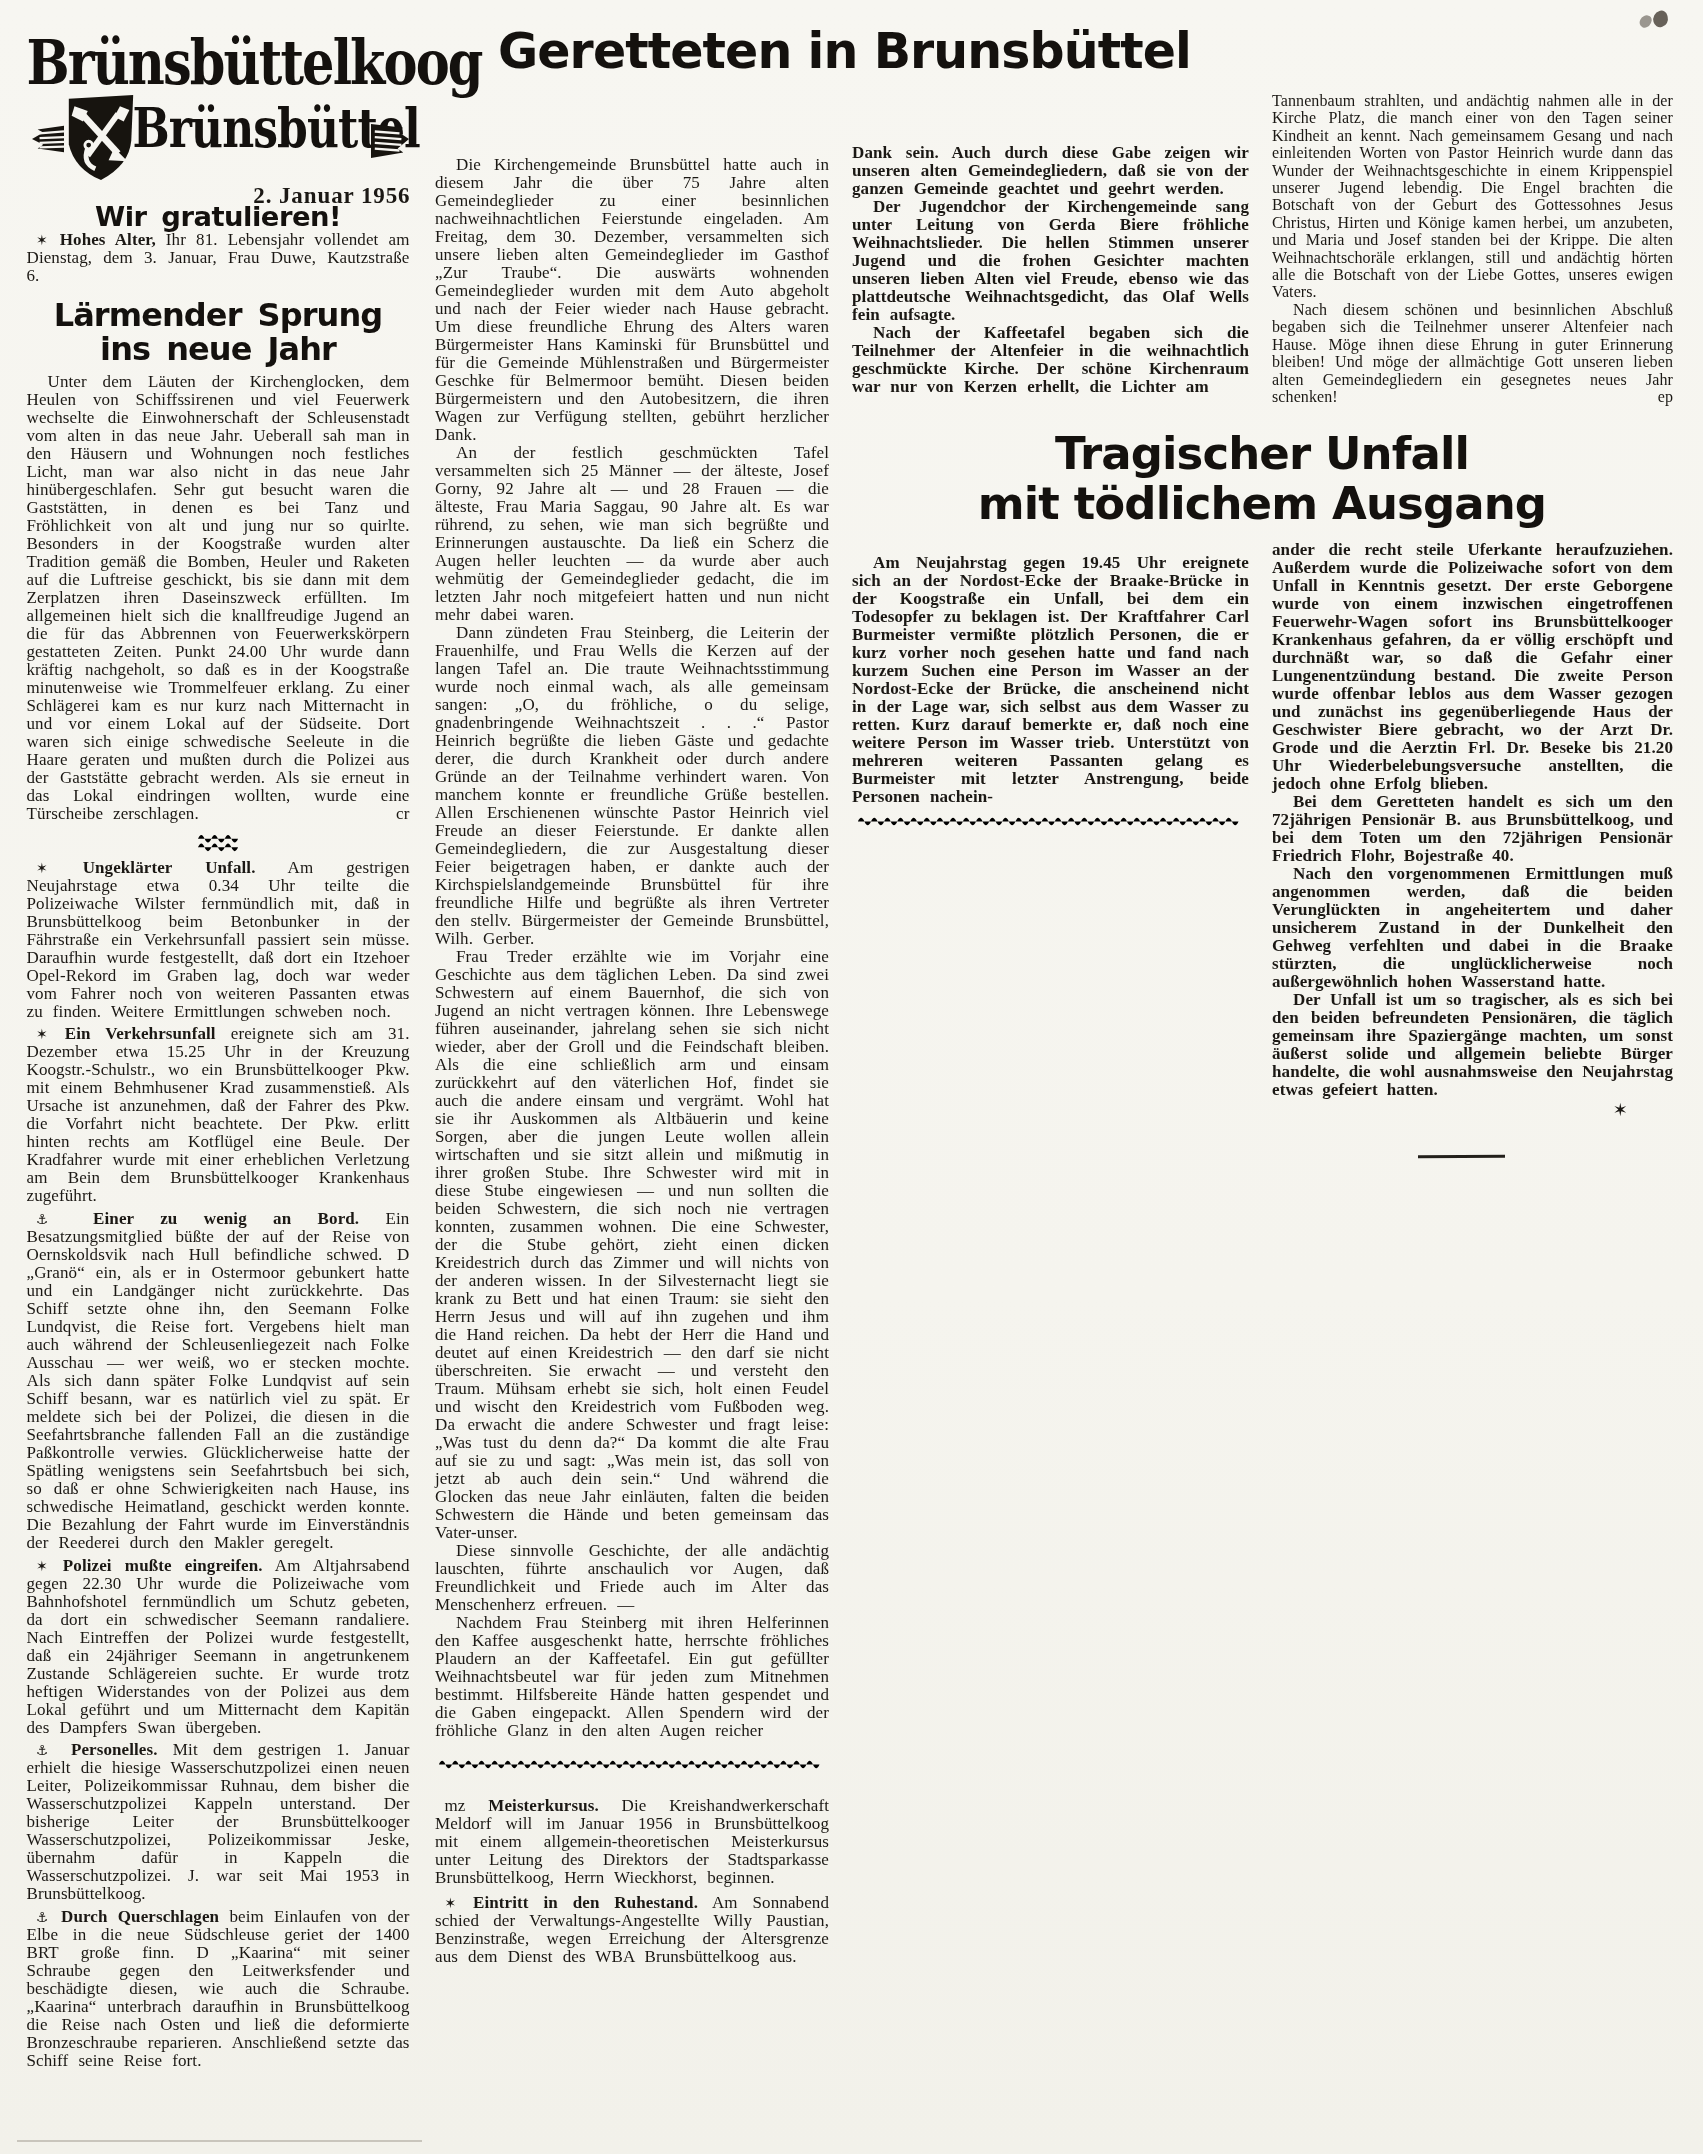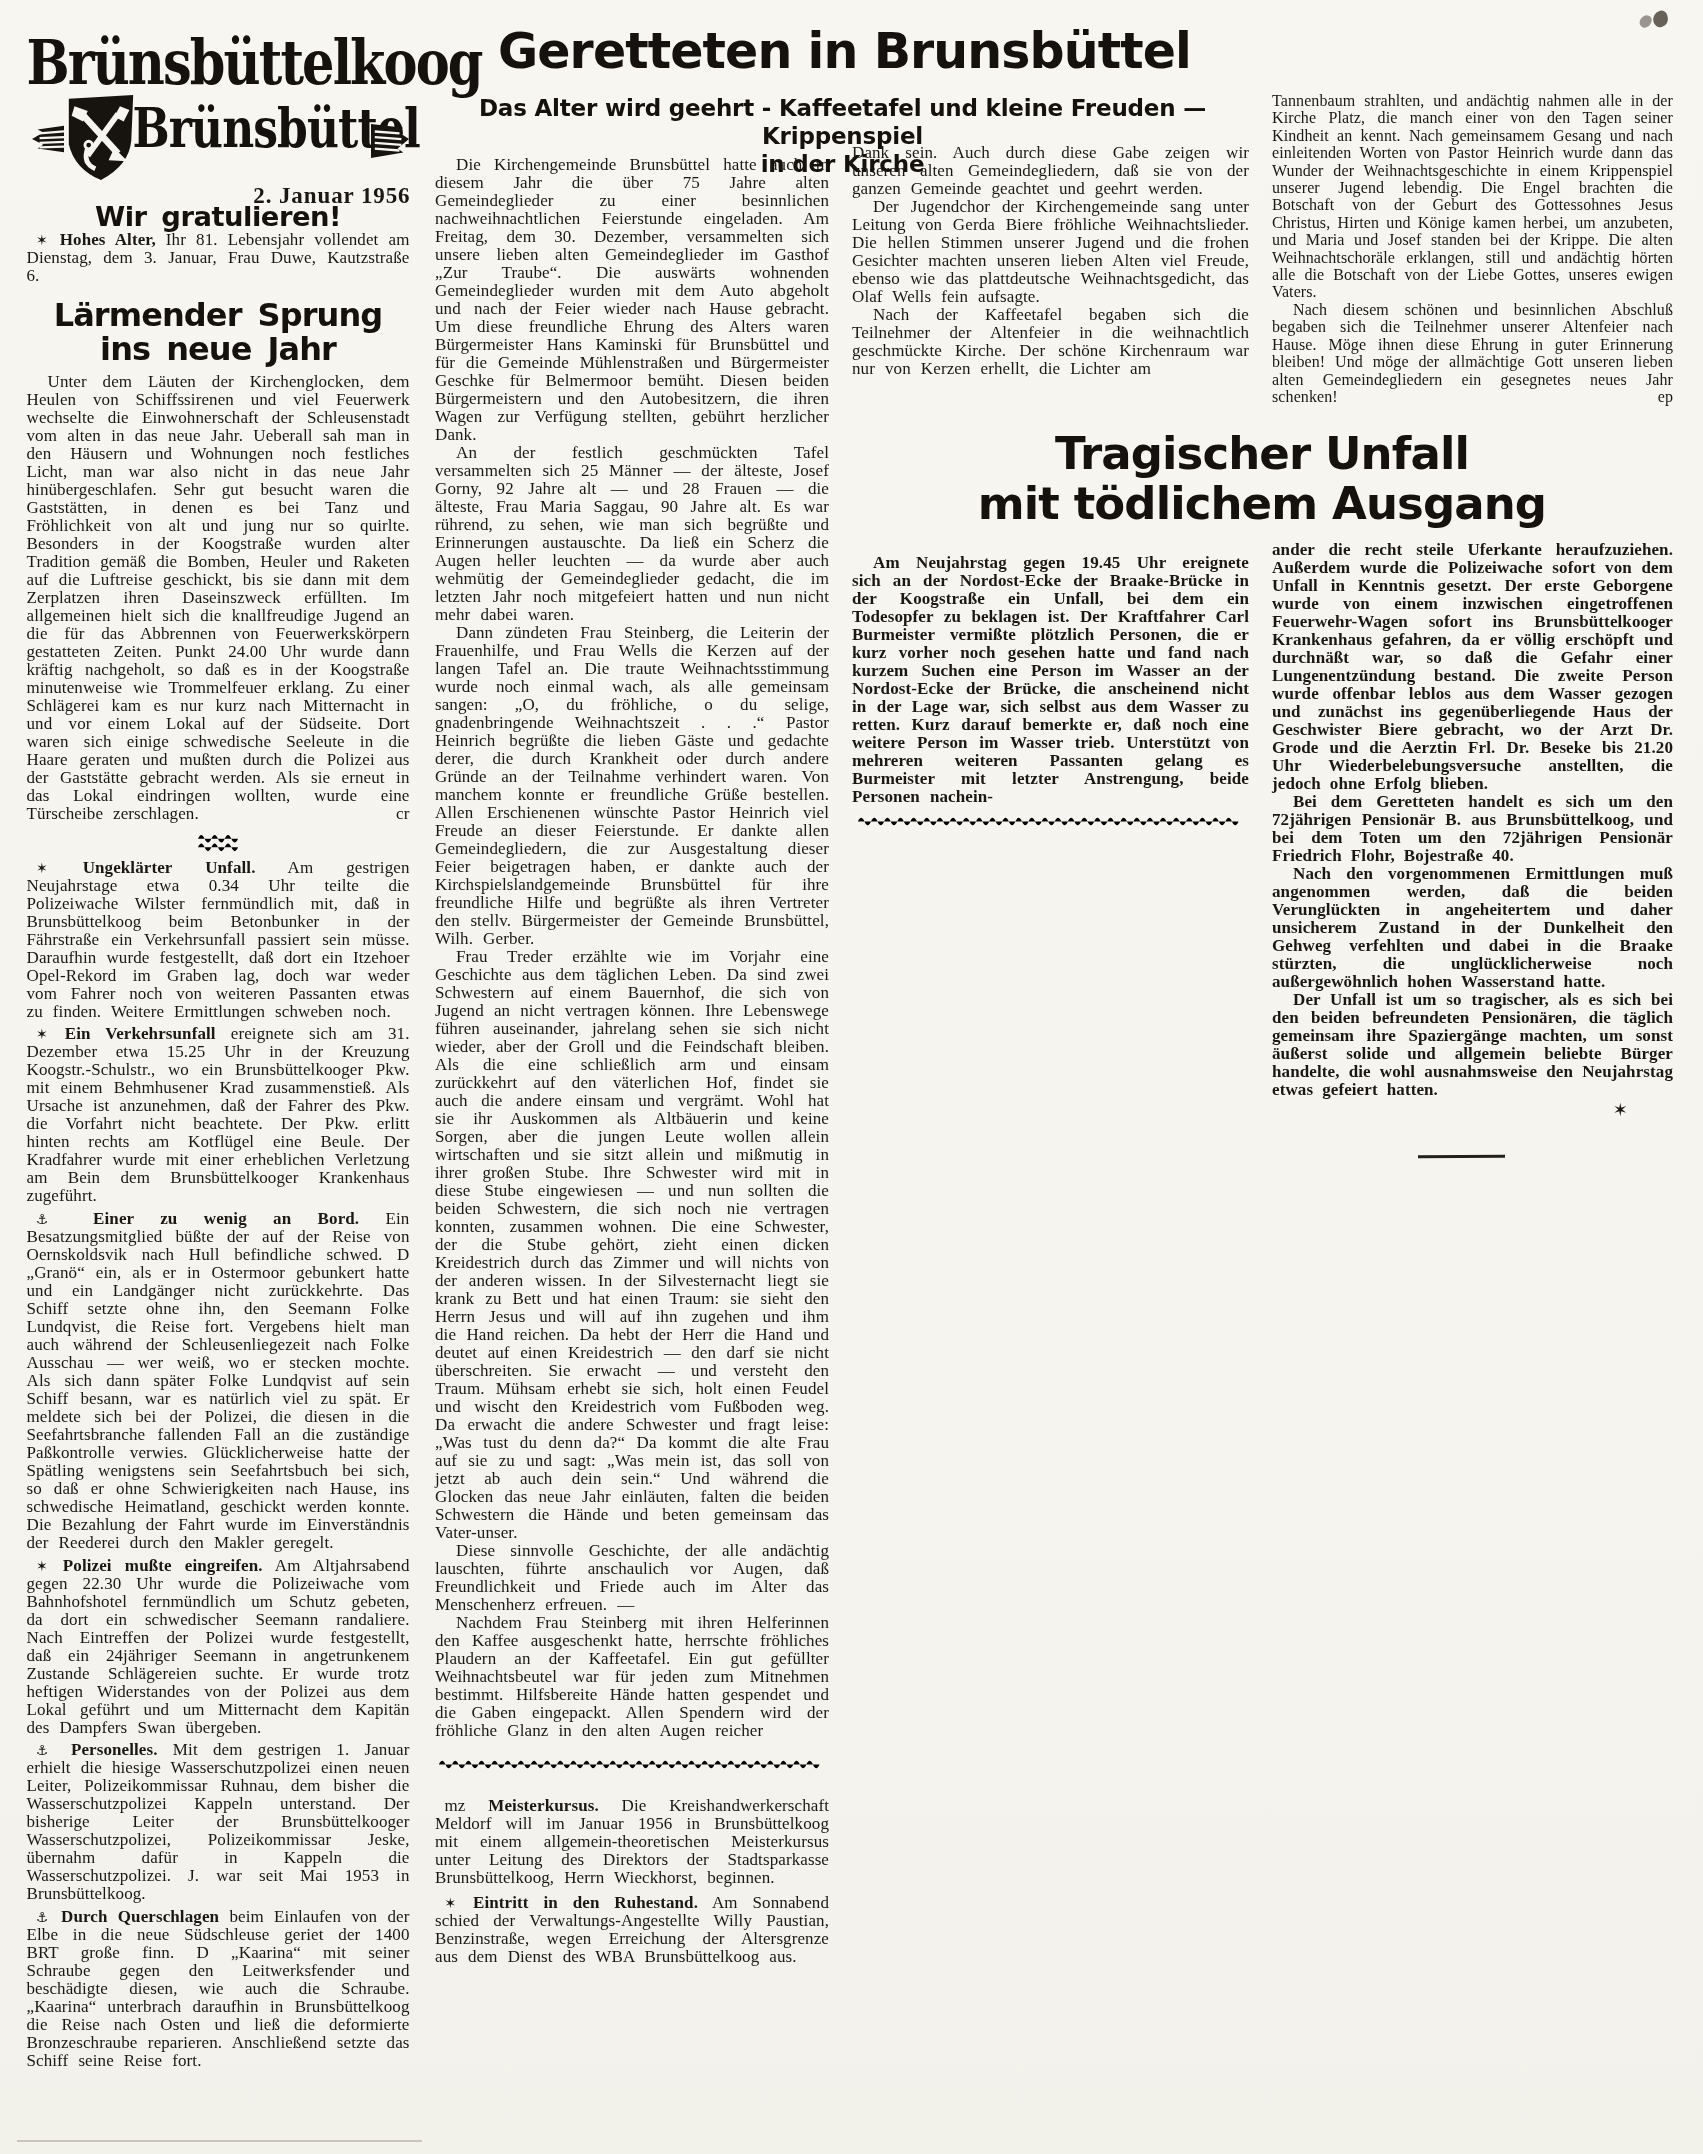--- a/index.html
+++ b/index.html
@@ -26,21 +26,21 @@
   #masthead{position:absolute; left:26.5px; top:24.6px; width:384px; height:182px;}
   .blackletter{font-family:"DejaVu Serif",serif; font-weight:bold; color:#14110e; white-space:nowrap;}
   #mast-line1{position:absolute; top:0; left:0; width:100%; text-align:center; font-size:51px; letter-spacing:-1.9px; transform:scaleY(1.22); transform-origin:top;}
   #mast-line2{position:absolute; top:72px; left:106px; width:252px; text-align:center; font-size:44px; letter-spacing:-0.9px; transform:scaleY(1.22); transform-origin:top;}
   #crest{position:absolute; left:38px; top:68px;}
   .flourish{position:absolute;}
   #mast-date{position:absolute; top:158px; left:0; width:100%; text-align:right; font-weight:bold; font-size:23px; letter-spacing:0.9px;}
   
   #col1{position:absolute; left:26.5px; top:206px; width:383px;}
   #col2{position:absolute; left:435px; top:156px; width:394px;}
-  #col3{position:absolute; left:852px; top:144px; width:397px;}
+  #col3{position:absolute; left:852px; top:144px; width:397px;font-weight:bold;}
   #col3b{position:absolute; left:852px; top:554px; width:397px;}
   #col4a{position:absolute; left:1272px; top:92px; width:401px;}
   #col4a .body-text-sm{font-size:16px; line-height:17.4px; word-spacing:2.8px;}
   #col4b{position:absolute; left:1272px; top:541px; width:401px;}
   #col4b{word-spacing:4.7px;}
   
   .h-grat{font-size:27.4px; letter-spacing:-0.5px; margin-top:2px;}
   .h-sprung{font-size:32px; line-height:34px; letter-spacing:-0.9px; margin-top:13.2px; margin-bottom:7.6px;}
   
   #alt-headline{position:absolute; left:433px; top:23px; width:823px; font-size:49px; letter-spacing:-0.9px; white-space:nowrap;}
@@ -145,24 +145,20 @@
       <span>Mit dem gestrigen 1. Januar erhielt die hiesige Wasserschutzpolizei einen neuen Leiter, Polizeikommissar Ruhnau, dem bisher die Wasserschutzpolizei Kappeln unterstand. Der bisherige Leiter der Brunsbüttelkooger Wasserschutzpolizei, Polizeikommissar Jeske, übernahm dafür in Kappeln die Wasserschutzpolizei. J. war seit Mai 1953 in Brunsbüttelkoog.</span>
     </p>
     <p class="item">
       <span class="sym">⚓</span>
       <span class="lead">Durch Querschlagen</span>
       <span>beim Einlaufen von der Elbe in die neue Südschleuse geriet der 1400 BRT große finn. D „Kaarina“ mit seiner Schraube gegen den Leitwerksfender und beschädigte diesen, wie auch die Schraube. „Kaarina“ unterbrach daraufhin in Brunsbüttelkoog die Reise nach Osten und ließ die deformierte Bronzeschraube reparieren. Anschließend setzte das Schiff seine Reise fort.</span>
     </p>
   </div>
 
   <div id="alt-headline" class="sans center">Geretteten in Brunsbüttel</div>
-  <div id="alt-subtitle" class="sans center">
-    <div>Das Alter wird geehrt - Kaffeetafel und kleine Freuden — Krippenspiel</div>
-    <div>in der Kirche</div>
-  </div>
 
   <div id="col2" class="body-text">
     <p>Die Kirchengemeinde Brunsbüttel hatte auch in diesem Jahr die über 75 Jahre alten Gemeindeglieder zu einer besinnlichen nachweihnachtlichen Feierstunde eingeladen. Am Freitag, dem 30. Dezember, versammelten sich unsere lieben alten Gemeindeglieder im Gasthof „Zur Traube“. Die auswärts wohnenden Gemeindeglieder wurden mit dem Auto abgeholt und nach der Feier wieder nach Hause gebracht. Um diese freundliche Ehrung des Alters waren Bürgermeister Hans Kaminski für Brunsbüttel und für die Gemeinde Mühlenstraßen und Bürgermeister Geschke für Belmermoor bemüht. Diesen beiden Bürgermeistern und den Autobesitzern, die ihren Wagen zur Verfügung stellten, gebührt herzlicher Dank.</p>
     <p>An der festlich geschmückten Tafel versammelten sich 25 Männer — der älteste, Josef Gorny, 92 Jahre alt — und 28 Frauen — die älteste, Frau Maria Saggau, 90 Jahre alt. Es war rührend, zu sehen, wie man sich begrüßte und Erinnerungen austauschte. Da ließ ein Scherz die Augen heller leuchten — da wurde aber auch wehmütig der Gemeindeglieder gedacht, die im letzten Jahr noch mitgefeiert hatten und nun nicht mehr dabei waren.</p>
     <p>Dann zündeten Frau Steinberg, die Leiterin der Frauenhilfe, und Frau Wells die Kerzen auf der langen Tafel an. Die traute Weihnachtsstimmung wurde noch einmal wach, als alle gemeinsam sangen: „O, du fröhliche, o du selige, gnadenbringende Weihnachtszeit . . .“ Pastor Heinrich begrüßte die lieben Gäste und gedachte derer, die durch Krankheit oder durch andere Gründe an der Teilnahme verhindert waren. Von manchem konnte er freundliche Grüße bestellen. Allen Erschienenen wünschte Pastor Heinrich viel Freude an dieser Feierstunde. Er dankte allen Gemeindegliedern, die zur Ausgestaltung dieser Feier beigetragen haben, er dankte auch der Kirchspielslandgemeinde Brunsbüttel für ihre freundliche Hilfe und begrüßte als ihren Vertreter den stellv. Bürgermeister der Gemeinde Brunsbüttel, Wilh. Gerber.</p>
     <p>Frau Treder erzählte wie im Vorjahr eine Geschichte aus dem täglichen Leben. Da sind zwei Schwestern auf einem Bauernhof, die sich von Jugend an nicht vertragen können. Ihre Lebenswege führen auseinander, jahrelang sehen sie sich nicht wieder, aber der Groll und die Feindschaft bleiben. Als die eine schließlich arm und einsam zurückkehrt auf den väterlichen Hof, findet sie auch die andere einsam und vergrämt. Wohl hat sie ihr Auskommen als Altbäuerin und keine Sorgen, aber die jungen Leute wollen allein wirtschaften und sie sitzt allein und mißmutig in ihrer großen Stube. Ihre Schwester wird mit in diese Stube eingewiesen — und nun sollten die beiden Schwestern, die sich noch nie vertragen konnten, zusammen wohnen. Die eine Schwester, der die Stube gehört, zieht einen dicken Kreidestrich durch das Zimmer und will nichts von der anderen wissen. In der Silvesternacht liegt sie krank zu Bett und hat einen Traum: sie sieht den Herrn Jesus und will auf ihn zugehen und ihm die Hand reichen. Da hebt der Herr die Hand und deutet auf einen Kreidestrich — den darf sie nicht überschreiten. Sie erwacht — und versteht den Traum. Mühsam erhebt sie sich, holt einen Feudel und wischt den Kreidestrich vom Fußboden weg. Da erwacht die andere Schwester und fragt leise: „Was tust du denn da?“ Da kommt die alte Frau auf sie zu und sagt: „Was mein ist, das soll von jetzt ab auch dein sein.“ Und während die Glocken das neue Jahr einläuten, falten die beiden Schwestern die Hände und beten gemeinsam das Vater-unser.</p>
     <p>Diese sinnvolle Geschichte, der alle andächtig lauschten, führte anschaulich vor Augen, daß Freundlichkeit und Friede auch im Alter das Menschenherz erfreuen. —</p>
     <p>Nachdem Frau Steinberg mit ihren Helferinnen den Kaffee ausgeschenkt hatte, herrschte fröhliches Plaudern an der Kaffeetafel. Ein gut gefüllter Weihnachtsbeutel war für jeden zum Mitnehmen bestimmt. Hilfsbereite Hände hatten gespendet und die Gaben eingepackt. Allen Spendern wird der fröhliche Glanz in den alten Augen reicher</p>
 
     <svg id="col2-divider" class="wavebox" width="392" height="15" viewBox="0 0 414 16">

